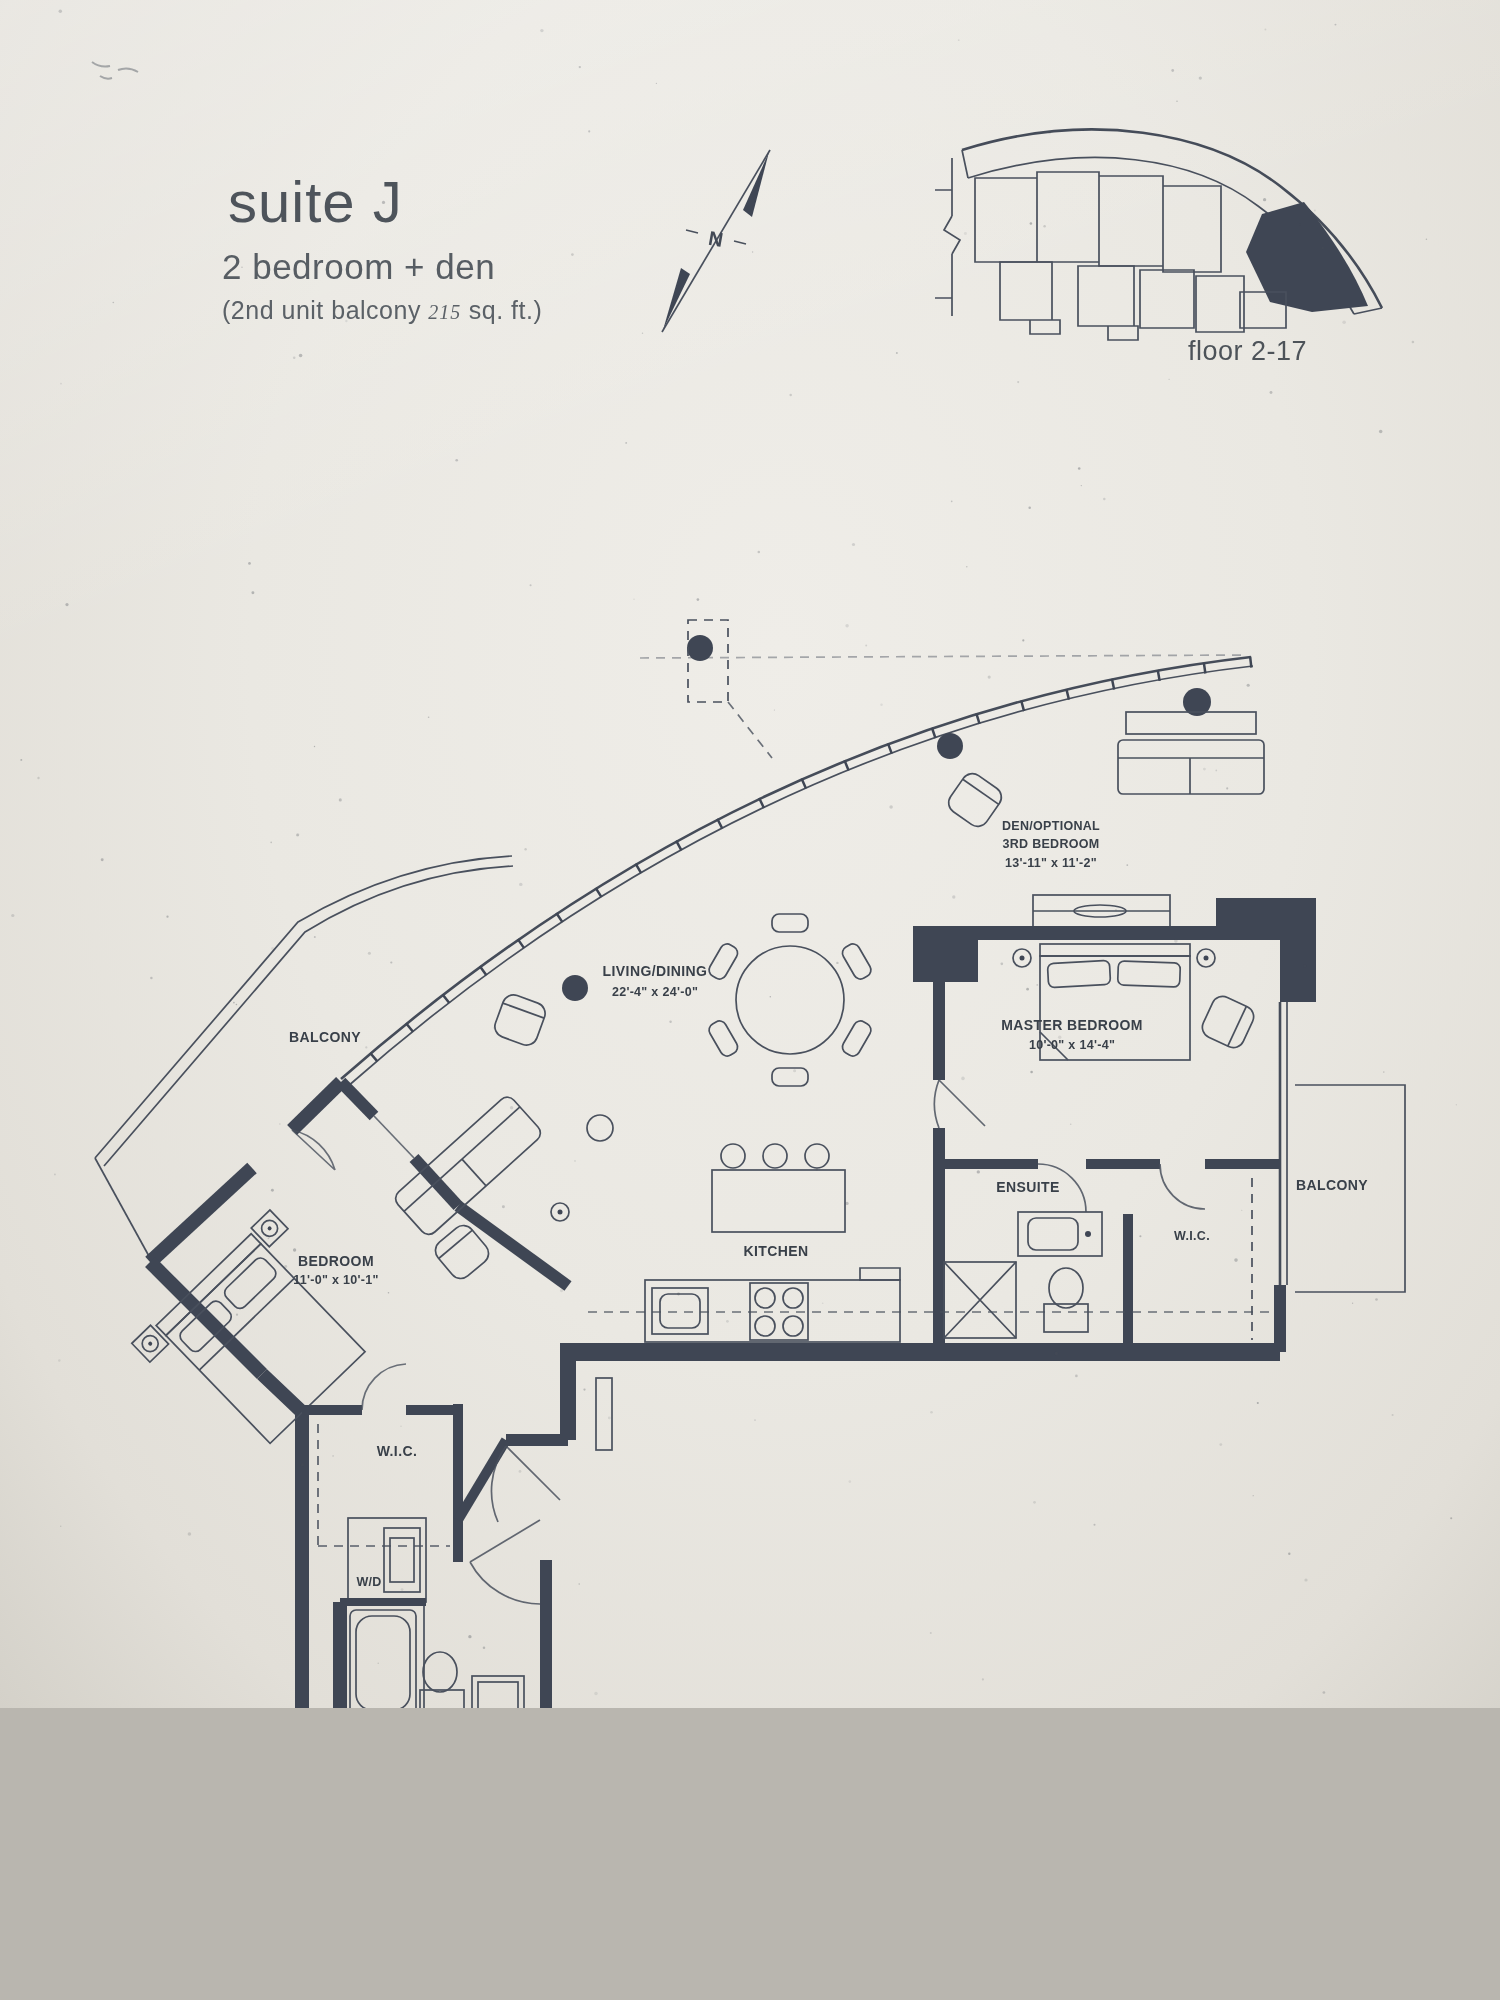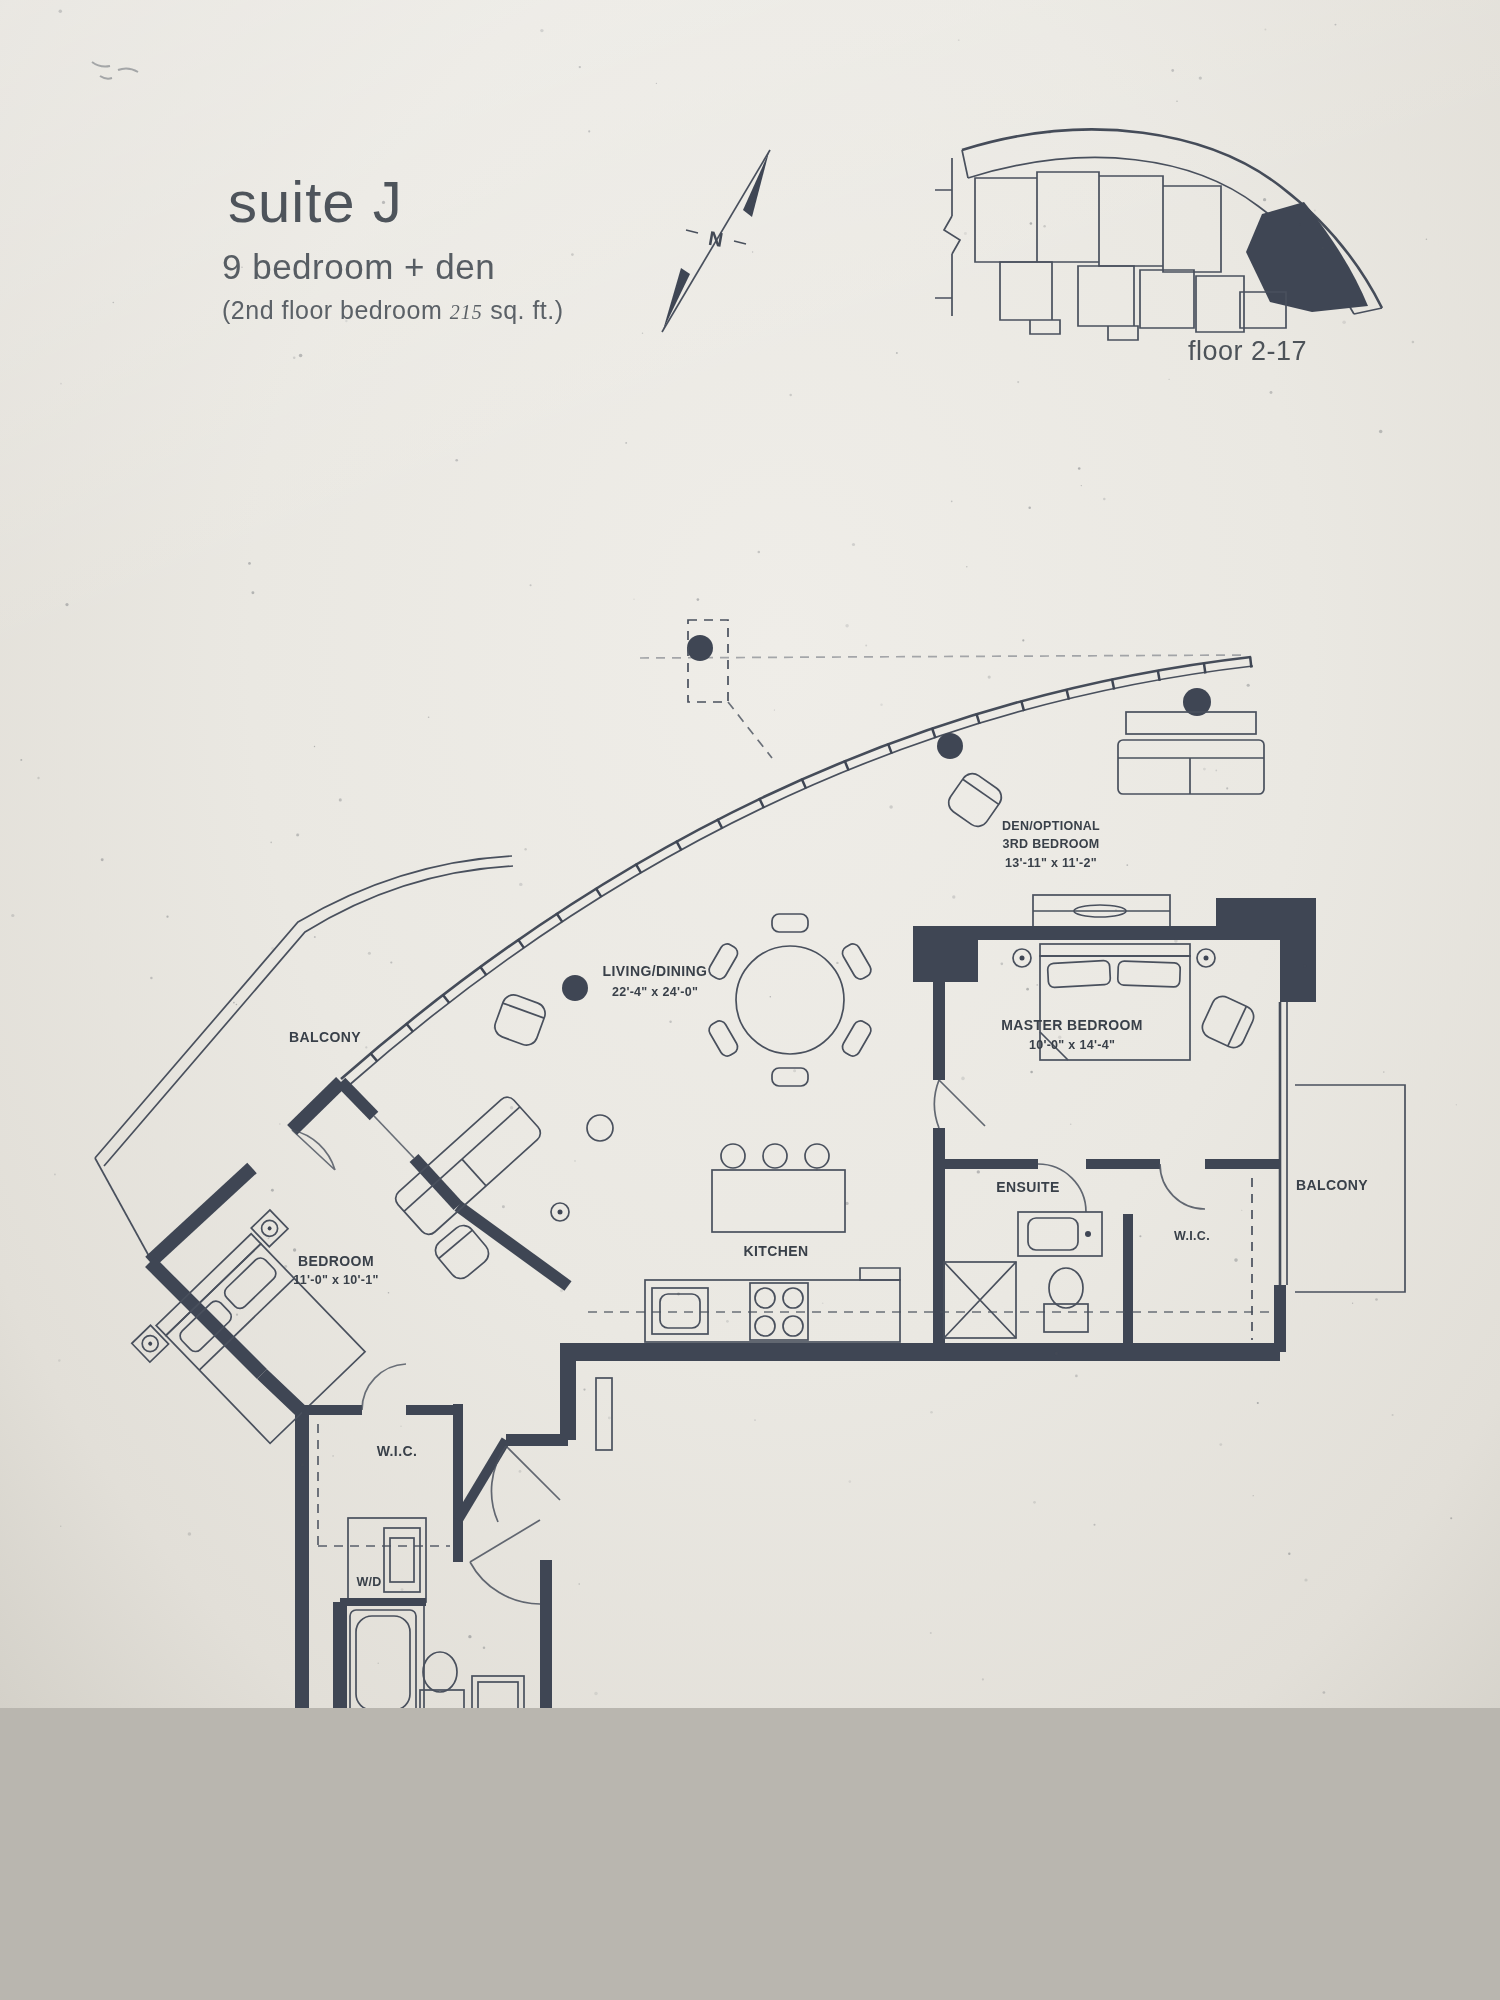--- a/index.html
+++ b/index.html
@@ -30,22 +30,22 @@
   .dim{font:700 12.5px "Liberation Sans",sans-serif;fill:#394049;letter-spacing:.3px;text-anchor:middle;}
   .north{font:700 20px "Liberation Sans",sans-serif;fill:#434a56;text-anchor:middle;}
 </style>
 </head>
 <body>
 
 <div class="page">
 
   <div class="hdr">
     <h1>suite J</h1>
-    <p>9 bedroom + den</p>
-    <p class="small"><span>(2nd floor bedroom </span><span class="hand">215</span><span> sq. ft.)</span></p>
+    <p>2 bedroom + den</p>
+    <p class="small"><span>(2nd unit balcony </span><span class="hand">215</span><span> sq. ft.)</span></p>
   </div>
 
   <div class="kp-caption">floor 2-17</div>
 
   <svg class="plan" width="1500" height="2000" viewBox="0 0 1500 2000">
 
     <g stroke="#6a6f76" stroke-width="2" opacity=".55" fill="none">
       <path d="M92,62 q8,6 18,4 M118,70 q10,-4 20,2 M100,76 q6,4 12,2"></path>
     </g>
 

